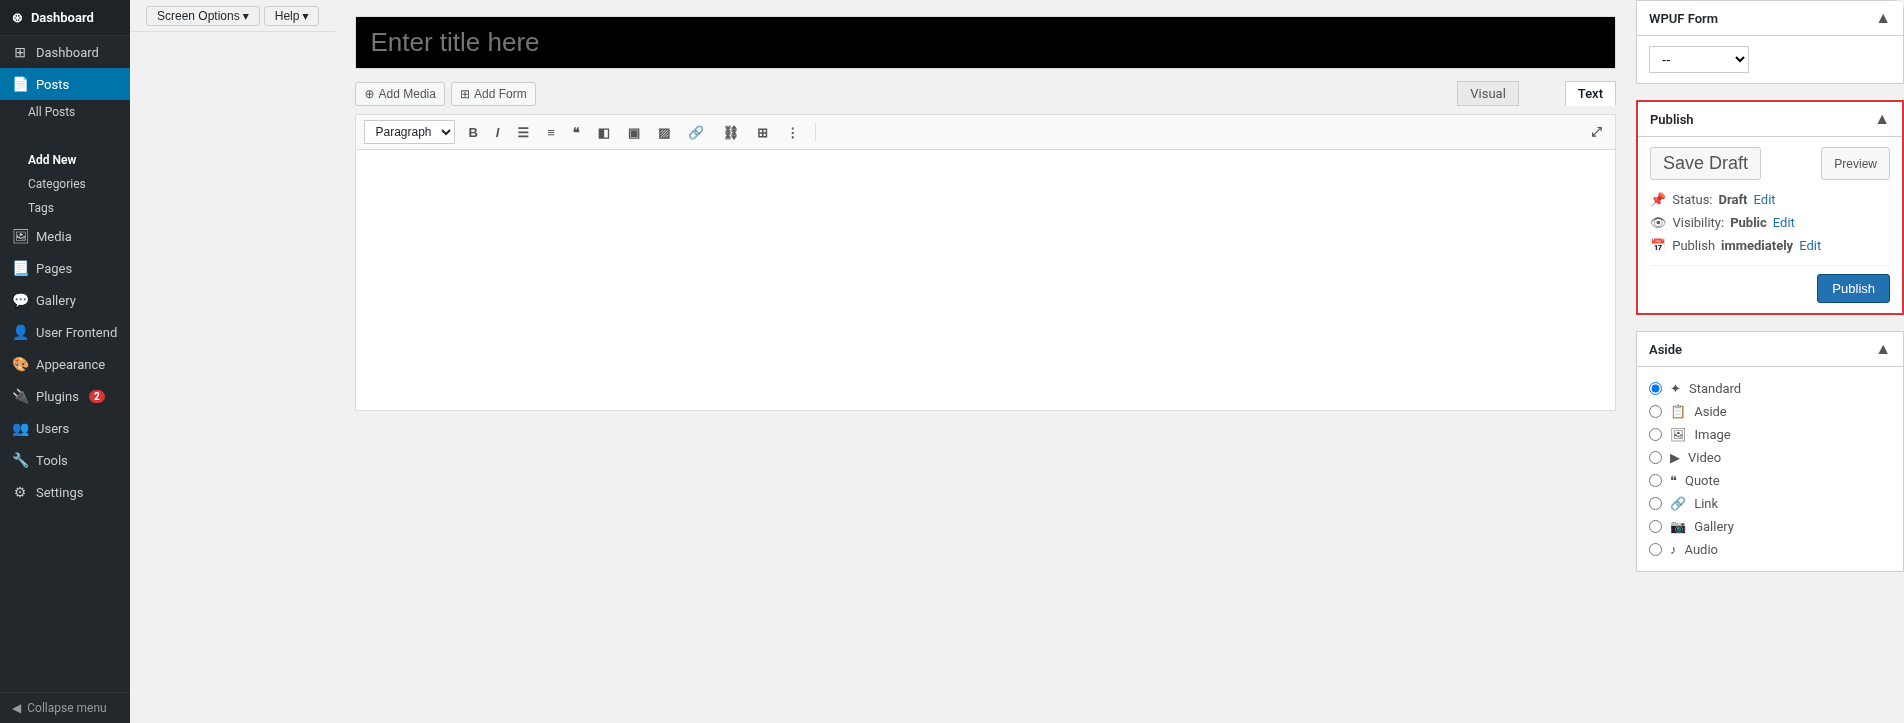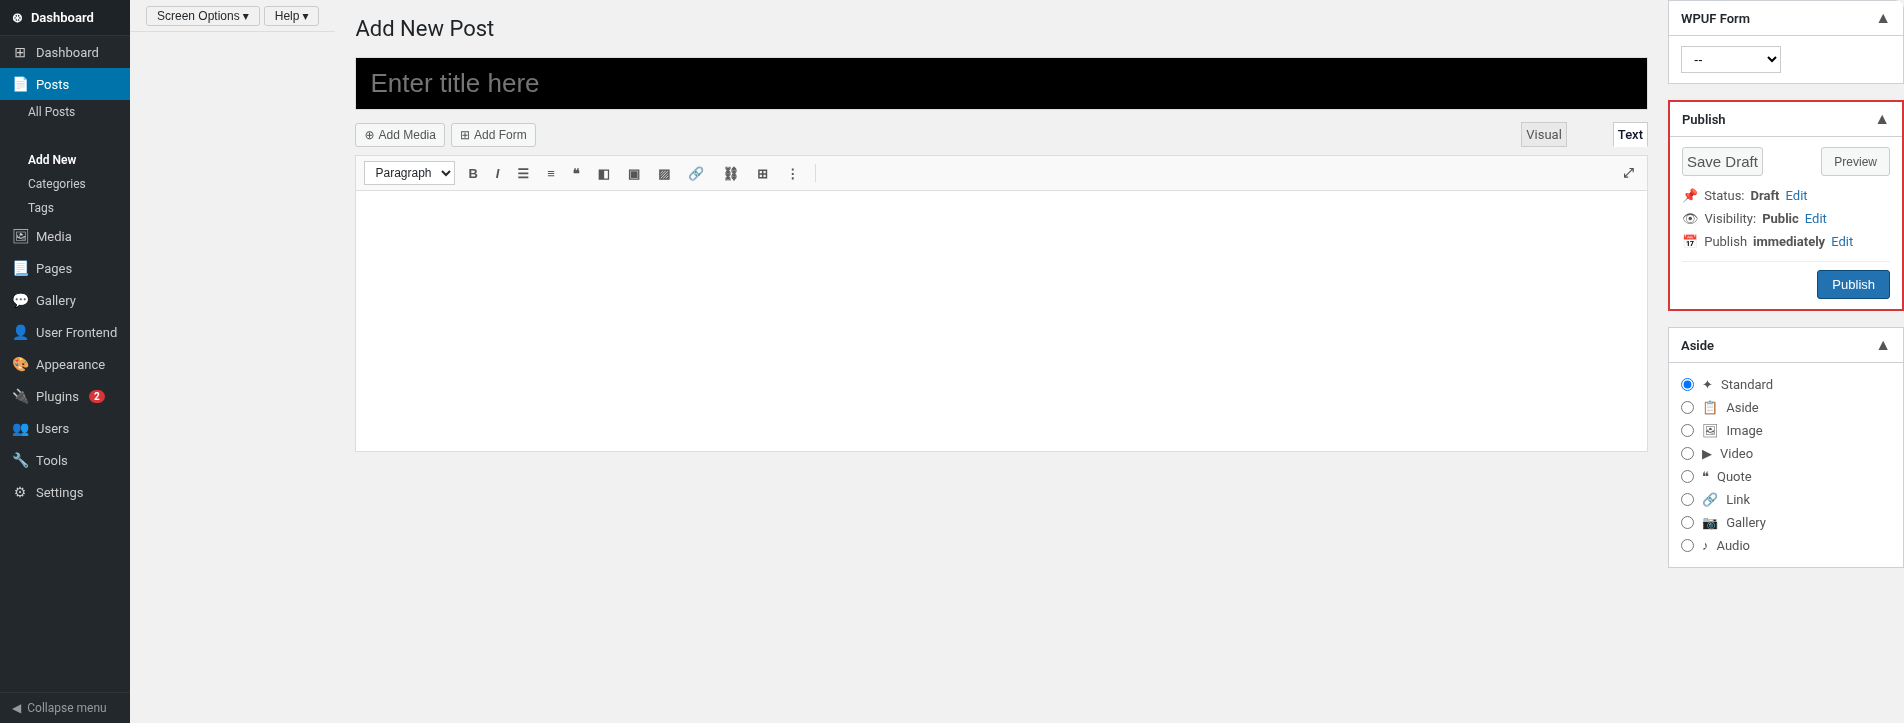--- a/index.html
+++ b/index.html
@@ -31,50 +31,50 @@
     .main-content { flex: 1; padding: 16px 20px; overflow-y: auto; background: #f1f1f1; }
     .page-title { font-size: 22px; font-weight: 400; color: #1d2327; margin-bottom: 16px; }
 
     
     .post-title-input { width: 100%; padding: 10px 14px; font-size: 26px; border: 1px solid #ddd; background: #000000; color: #999; border-radius: 0; outline: none; margin-bottom: 12px; }
 
     
     .editor-toolbar-row { display: flex; align-items: center; gap: 6px; margin-bottom: 8px; }
     .toolbar-btn { background: #f6f7f7; border: 1px solid #ccc; border-radius: 3px; padding: 4px 8px; font-size: 12px; cursor: pointer; color: #555; display: flex; align-items: center; gap: 4px; }
     .editor-tabs { margin-left: auto; display: flex; gap: 2px; }
-    .editor-tab { padding: 4px 4px; font-size: 13px; cursor: pointer; color: #555; background: #e9e9e9; border: 1px solid #ccc; }
+    .editor-tab { padding: 4px 12px; font-size: 13px; cursor: pointer; color: #555; background: #e9e9e9; border: 1px solid #ccc; }
     .editor-tab.active { background: #fff; border-bottom-color: #fff; color: #0f172a; font-weight: 500; margin-left: 44px; }
 
     
     .editor-area { background: #fff; border: 1px solid #ddd; }
     .editor-format-bar { display: flex; align-items: center; gap: 8px; padding: 5px 8px; border-bottom: 1px solid #ddd; background: #f9f9f9; flex-wrap: wrap; }
     .format-select { padding: 3px 6px; border: 1px solid #ccc; background: #fff; font-size: 12px; color: #23282d; cursor: pointer; }
     .format-btn { background: none; border: none; padding: 3px 5px; cursor: pointer; color: #555; font-size: 13px; font-weight: bold; border-radius: 2px; }
     .format-divider { width: 1px; height: 18px; background: #ddd; margin: 0 3px; }
     .editor-body { min-height: 260px; padding: 10px; background: #fff; }
     .editor-footer { padding: 6px 10px; border-top: 1px solid #ddd; background: #f9f9f9; color: #999; font-size: 12px; }
     .fullscreen-btn { margin-left: auto; }
 
     
-    .right-sidebar { width: 236px; flex-shrink: 0; overflow-y: auto; padding: 0 0 16px 0; background: #f1f1f1; }
+    .right-sidebar { width: 268px; flex-shrink: 0; overflow-y: auto; padding: 0 0 16px 0; background: #f1f1f1; }
 
     
     .metabox { background: #fff; border: 1px solid #ccd0d4; margin: 0 0 16px 0; }
     .metabox-header { background: #fff; border-bottom: 1px solid #ccd0d4; padding: 8px 12px; display: flex; justify-content: space-between; align-items: center; font-weight: 600; font-size: 13px; }
     .metabox-content { padding: 10px 12px; }
     .metabox-collapse { background: none; border: none; cursor: pointer; font-size: 16px; color: #555; }
     .metabox.highlighted { border: 2px solid #d63638; }
 
     
     .wpuf-select { padding: 4px 8px; border: 1px solid #ccc; background: #fff; font-size: 13px; min-width: 100px; }
 
     
     .publish-row { margin-bottom: 8px; display: flex; align-items: center; gap: 6px; color: #555; font-size: 13px; }
     .edit-link { color: #2271b1; text-decoration: none; cursor: pointer; }
-    .save-draft-btn { background: #f6f7f7; border: 1px solid #ccc; border-radius: 3px; padding: 5px 4px; font-size: 15px; cursor: pointer; color: #555; }
+    .save-draft-btn { background: #f6f7f7; border: 1px solid #ccc; border-radius: 3px; padding: 5px 12px; font-size: 18px; cursor: pointer; color: #555; }
     .preview-btn { background: #f6f7f7; border: 1px solid #ccc; border-radius: 3px; padding: 5px 12px; font-size: 12px; cursor: pointer; color: #555; }
     .publish-btn { background: #2271b1; border: 1px solid #0a4b78; border-radius: 3px; padding: 6px 14px; font-size: 13px; cursor: pointer; color: #fff; font-weight: 500; }
 
     
     .format-option { display: flex; align-items: center; gap: 8px; padding: 4px 0; font-size: 13px; color: #555; }
     .format-option input[type="radio"] { cursor: pointer; }
   </style>
 </head>
 <body>
 
@@ -169,21 +169,20 @@
       </button>
       <button class="top-bar-btn">
         <span>Help</span>
         <span>▾</span>
       </button>
     </div>
 
     <div class="content-wrapper">
 
       <div class="main-content">
-        <h1 class="page-title">Add New Post</h1>
 
         
         <input type="text" class="post-title-input" placeholder="Enter title here" style="">
 
         
         <div class="editor-toolbar-row">
           <button class="toolbar-btn">
             <span>⊕</span>
             <span>Add Media</span>
           </button>

